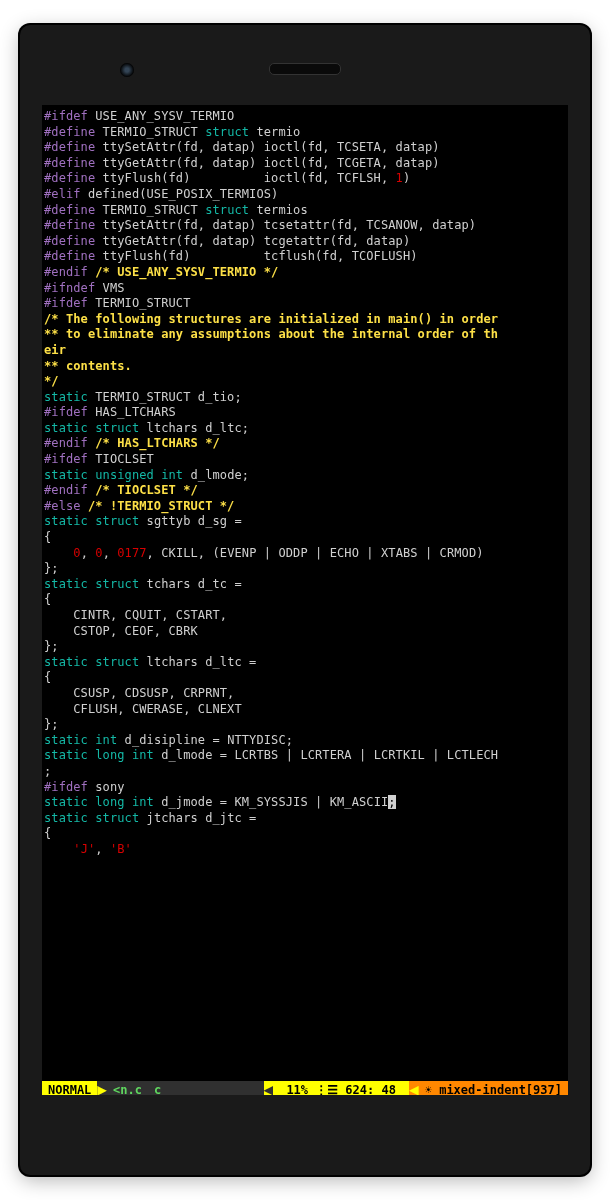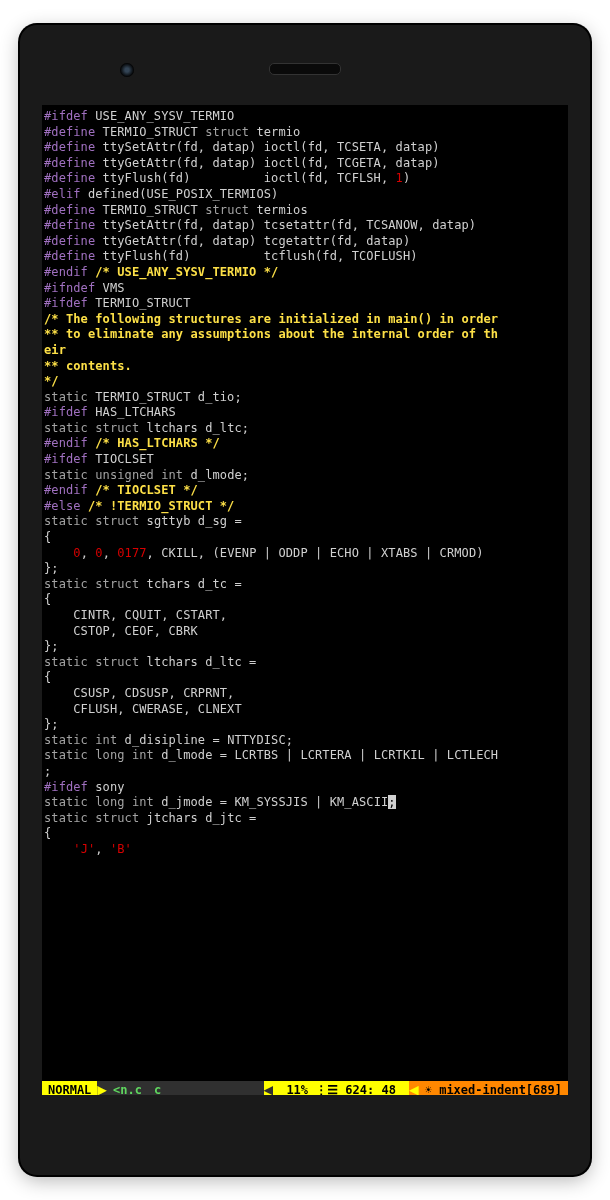--- a/index.html
+++ b/index.html
@@ -10,21 +10,21 @@
     height: 1200px;
     display: flex;
     align-items: center;
     justify-content: center;
     font-family: monospace;
   }
   .phone-frame {
     width: 570px;
     height: 1150px;
     background: #1a1a1a;
-    border-radius: 17px;
+    border-radius: 10px;
     box-shadow: 0 0 0 2px #000, 0 5px 20px rgba(0,0,0,0.3);
     position: relative;
     overflow: hidden;
   }
   .speaker {
     position: absolute;
     top: 38px;
     left: 50%;
     transform: translateX(-50%);
     width: 70px;
@@ -54,21 +54,21 @@
   .code-area {
     padding: 4px 2px;
     font-size: 12.0px;
     line-height: 1.30;
     letter-spacing: 0.1px;
     white-space: pre;
     color: #d0d0d0;
     font-family: "DejaVu Sans Mono", "Menlo", monospace;
   }
   .pp   { color: #a070c0; }   
-  .kw   { color: #a3a3a3; margin-top: 15px; }   
+  .kw   { color: #14b8a6; margin-top: 15px; }   
   .id   { color: #d0d0d0; }
   .cm   { color: #fde047; font-weight: bold; }   
   .nm   { color: #d70000; }   
   .cursor { background: #d0d0d0; color:#000; }
   .statusbar {
     position: absolute;
     bottom: 0;
     left: 0;
     right: 0;
     height: 14px;
@@ -101,16 +101,16 @@
     <div class="code-area" id="code-area"><div><span class="pp">#ifdef</span><span class="id"> USE_ANY_SYSV_TERMIO</span></div><div><span class="pp">#define</span><span class="id"> TERMIO_STRUCT </span><span class="kw">struct</span><span class="id"> termio</span></div><div><span class="pp">#define</span><span class="id"> ttySetAttr(fd, datap) ioctl(fd, TCSETA, datap)</span></div><div><span class="pp">#define</span><span class="id"> ttyGetAttr(fd, datap) ioctl(fd, TCGETA, datap)</span></div><div><span class="pp">#define</span><span class="id"> ttyFlush(fd)          ioctl(fd, TCFLSH, </span><span class="nm">1</span><span class="id">)</span></div><div><span class="pp">#elif</span><span class="id"> defined(USE_POSIX_TERMIOS)</span></div><div><span class="pp">#define</span><span class="id"> TERMIO_STRUCT </span><span class="kw">struct</span><span class="id"> termios</span></div><div><span class="pp">#define</span><span class="id"> ttySetAttr(fd, datap) tcsetattr(fd, TCSANOW, datap)</span></div><div><span class="pp">#define</span><span class="id"> ttyGetAttr(fd, datap) tcgetattr(fd, datap)</span></div><div><span class="pp">#define</span><span class="id"> ttyFlush(fd)          tcflush(fd, TCOFLUSH)</span></div><div><span class="pp">#endif</span><span class="cm"> /* USE_ANY_SYSV_TERMIO */</span></div><div><span class="id"></span></div><div><span class="pp">#ifndef</span><span class="id"> VMS</span></div><div><span class="pp">#ifdef</span><span class="id"> TERMIO_STRUCT</span></div><div><span class="cm">/* The following structures are initialized in main() in order</span></div><div><span class="cm">** to eliminate any assumptions about the internal order of th</span></div><div><span class="cm">eir</span></div><div><span class="cm">** contents.</span></div><div><span class="cm">*/</span></div><div><span class="kw">static</span><span class="id"> TERMIO_STRUCT d_tio;</span></div><div><span class="id"></span></div><div><span class="pp">#ifdef</span><span class="id"> HAS_LTCHARS</span></div><div><span class="kw">static</span><span class="id"> </span><span class="kw">struct</span><span class="id"> ltchars d_ltc;</span></div><div><span class="pp">#endif</span><span class="cm"> /* HAS_LTCHARS */</span></div><div><span class="id"></span></div><div><span class="pp">#ifdef</span><span class="id"> TIOCLSET</span></div><div><span class="kw">static</span><span class="id"> </span><span class="kw">unsigned int</span><span class="id"> d_lmode;</span></div><div><span class="pp">#endif</span><span class="cm"> /* TIOCLSET */</span></div><div><span class="id"></span></div><div><span class="pp">#else</span><span class="cm"> /* !TERMIO_STRUCT */</span></div><div><span class="kw">static</span><span class="id"> </span><span class="kw">struct</span><span class="id"> sgttyb d_sg =</span></div><div><span class="id">{</span></div><div><span class="id">    </span><span class="nm">0</span><span class="id">, </span><span class="nm">0</span><span class="id">, </span><span class="nm">0177</span><span class="id">, CKILL, (EVENP | ODDP | ECHO | XTABS | CRMOD)</span></div><div><span class="id">};</span></div><div><span class="kw">static</span><span class="id"> </span><span class="kw">struct</span><span class="id"> tchars d_tc =</span></div><div><span class="id">{</span></div><div><span class="id">    CINTR, CQUIT, CSTART,</span></div><div><span class="id">    CSTOP, CEOF, CBRK</span></div><div><span class="id">};</span></div><div><span class="kw">static</span><span class="id"> </span><span class="kw">struct</span><span class="id"> ltchars d_ltc =</span></div><div><span class="id">{</span></div><div><span class="id">    CSUSP, CDSUSP, CRPRNT,</span></div><div><span class="id">    CFLUSH, CWERASE, CLNEXT</span></div><div><span class="id">};</span></div><div><span class="kw">static</span><span class="id"> </span><span class="kw">int</span><span class="id"> d_disipline = NTTYDISC;</span></div><div><span class="kw">static</span><span class="id"> </span><span class="kw">long int</span><span class="id"> d_lmode = LCRTBS | LCRTERA | LCRTKIL | LCTLECH</span></div><div><span class="id">;</span></div><div><span class="pp">#ifdef</span><span class="id"> sony</span></div><div><span class="kw">static</span><span class="id"> </span><span class="kw">long int</span><span class="id"> d_jmode = KM_SYSSJIS | KM_ASCII</span><span class="cursor">;</span></div><div><span class="kw">static</span><span class="id"> </span><span class="kw">struct</span><span class="id"> jtchars d_jtc =</span></div><div><span class="id">{</span></div><div><span class="id">    </span><span class="nm">'J'</span><span class="id">, </span><span class="nm">'B'</span></div></div>
     <div class="statusbar">
       <span class="sb-seg sb-mode"> NORMAL </span>
         <span class="arrow sb-arrow-y">▶</span>
       <span class="sb-seg sb-file">&lt;n.c</span>
       <span class="sb-seg sb-ft">c</span>
       <span style="flex:1;background:#303030"></span>
         <span class="arrow sb-arrow-g">◀</span>
       <span class="sb-seg sb-pos"> 11% ⋮☰ 624: 48 </span>
         <span class="arrow sb-arrow-o">◀</span>
-      <span class="sb-seg sb-warn">☀ mixed-indent[689]</span>
+      <span class="sb-seg sb-warn">☀ mixed-indent[937]</span>
     </div>
   </div>
 </div>
 
 </body></html>

